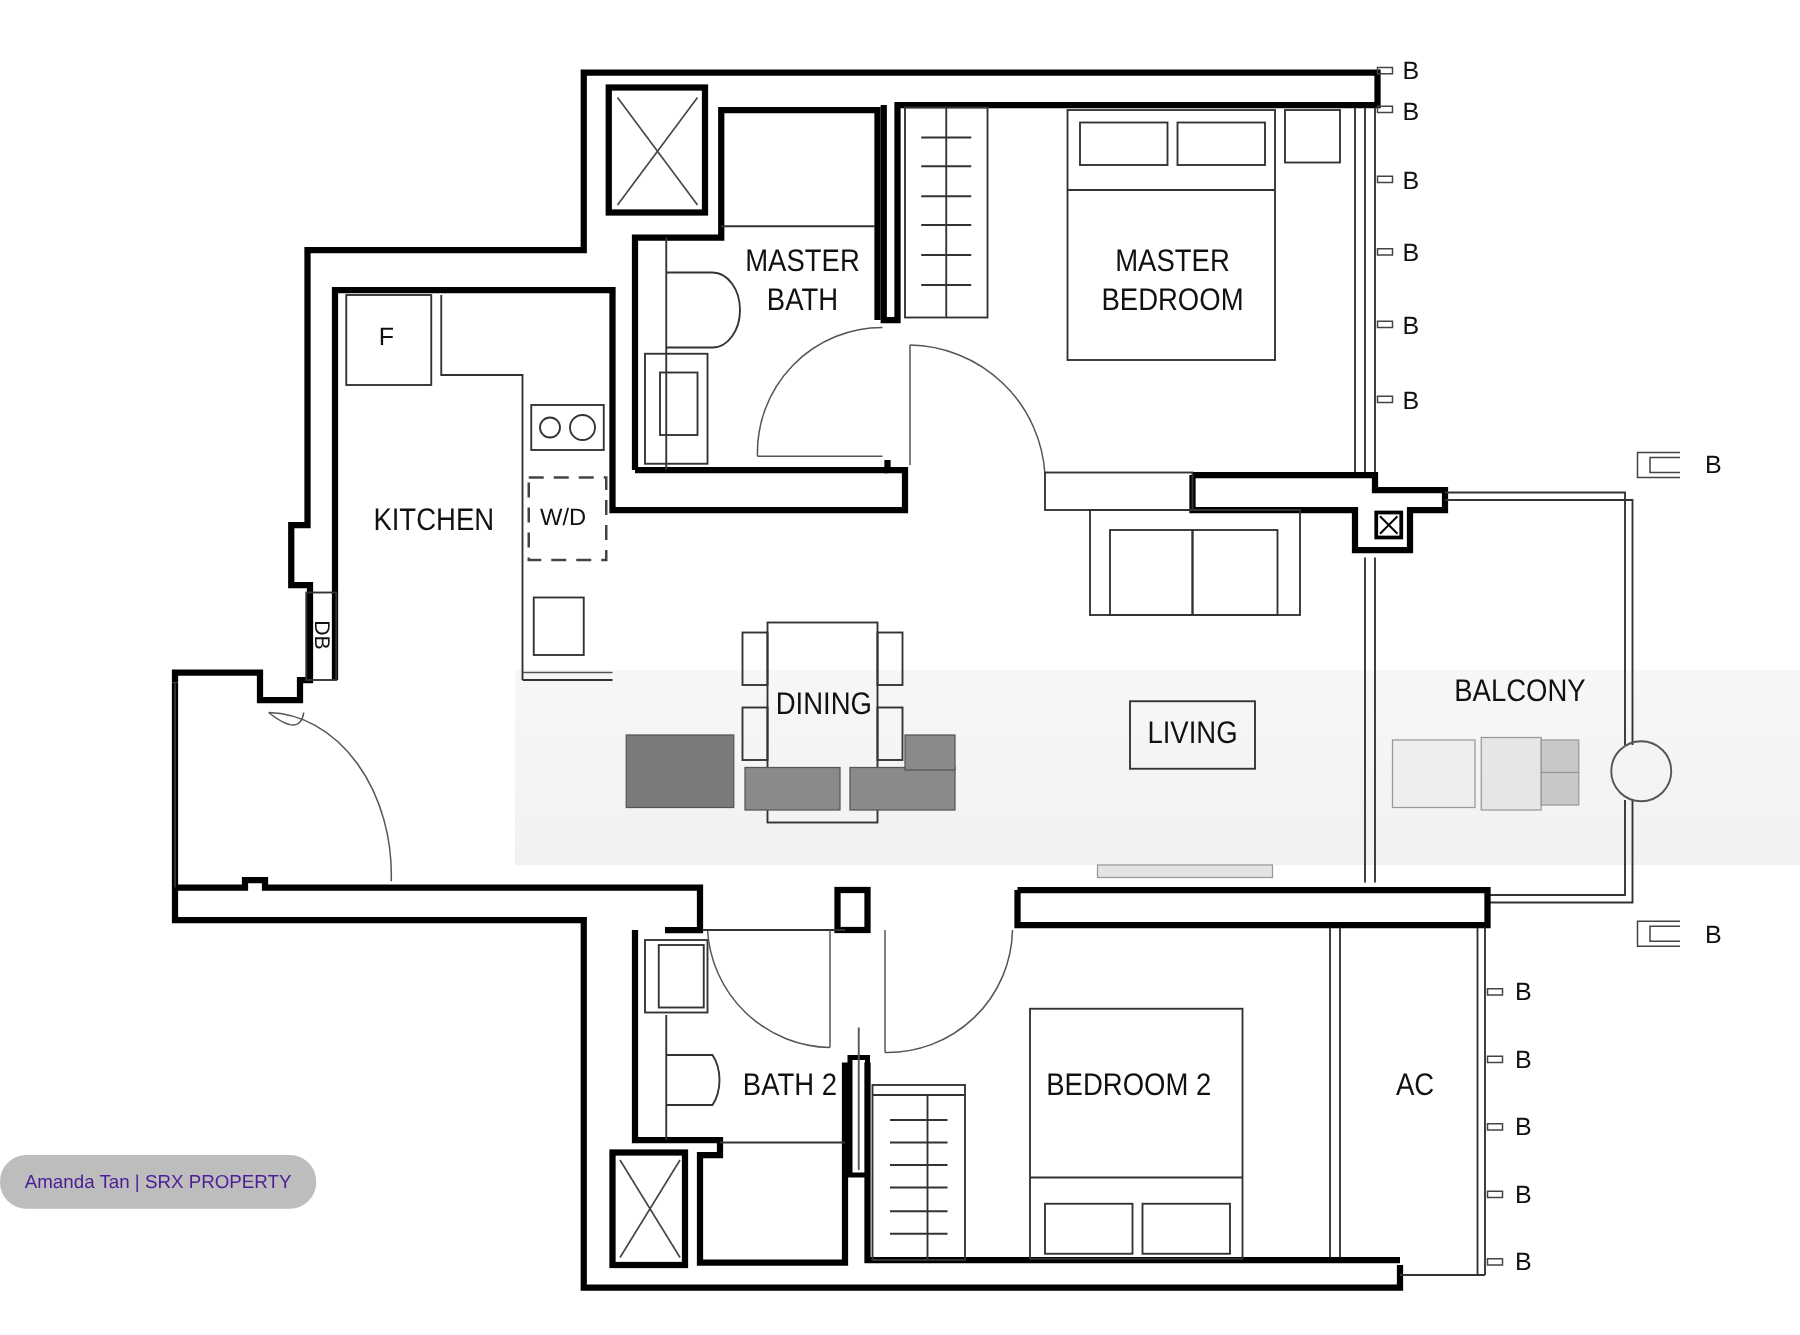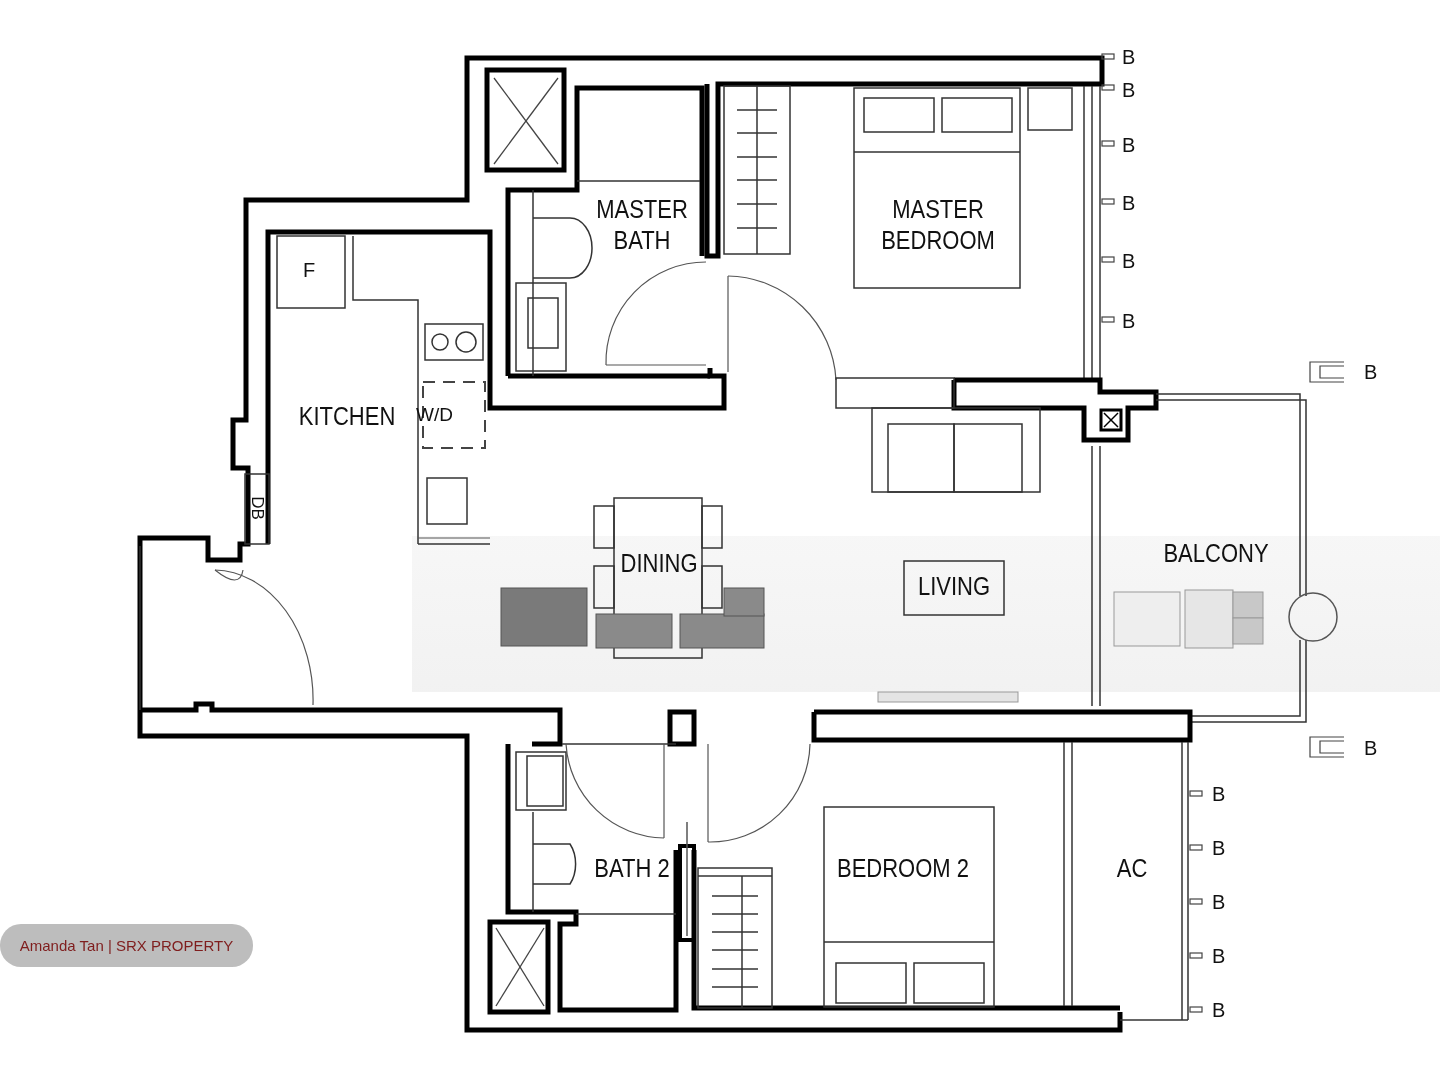--- a/index.html
+++ b/index.html
@@ -5,21 +5,21 @@
   html, body { margin: 0; padding: 0; background: #ffffff; }
   body { width: 1440px; height: 1068px; position: relative; overflow: hidden; font-family: "Liberation Sans", sans-serif; }
   #plan { position: absolute; left: 0; top: 0; width: 1440px; height: 1068px; }
   .wall { fill: none; stroke: #000; stroke-width: 5; stroke-linejoin: miter; }
   .thin { fill: none; stroke: #333; stroke-width: 1.5; }
   .thin2 { fill: none; stroke: #555; stroke-width: 1.2; }
   .dash { fill: none; stroke: #444; stroke-width: 2; stroke-dasharray: 12 8; }
   .room-label { position: absolute; font-family: "Liberation Sans", sans-serif; font-size: 25px; color: #111; text-align: center; line-height: 31px; transform: scaleX(0.88); transform-origin: center; white-space: nowrap; }
   .b-label { position: absolute; font-family: "Liberation Sans", sans-serif; font-size: 20px; color: #111; line-height: 20px; }
   .small-label { position: absolute; font-family: "Liberation Sans", sans-serif; font-size: 20px; color: #111; }
-  .watermark { position: absolute; left: 0; top: 924px; width: 253px; height: 43px; background: #bdbdbd; color: #7f1d1d; font-family: "Liberation Sans", sans-serif; font-size: 15px; line-height: 43px; text-align: center; border-radius: 21px; }
+  .watermark { position: absolute; left: 0; top: 924px; width: 253px; height: 43px; background: #bdbdbd; color: #4c1d95; font-family: "Liberation Sans", sans-serif; font-size: 15px; line-height: 43px; text-align: center; border-radius: 21px; }
   .band { position: absolute; left: 412px; top: 536px; width: 1028px; height: 156px; background: linear-gradient(180deg, rgba(240,240,240,0.55), rgba(236,236,236,0.7)); }
 </style>
 </head>
 <body>
 
 <div class="band"></div>
 
 <svg id="plan" viewBox="0 0 1440 1068" xmlns="http://www.w3.org/2000/svg">
 
   <polyline class="wall" points="140,546 140,538 208,538 208,560 240,560 240,544 248,544 248,468 233,468 233,420 246,420 246,200 467,200 467,58 1102,58 1102,84 718,84 718,256 707,256 707,84"></polyline>
@@ -192,21 +192,21 @@
 </div>
 <div class="room-label" style="left:282px; top:401px; width:130px;">KITCHEN</div>
 <div class="room-label" style="left:604px; top:548px; width:110px;">DINING</div>
 <div class="room-label" style="left:904px; top:571px; width:100px;">LIVING</div>
 <div class="room-label" style="left:1148px; top:538px; width:136px;">BALCONY</div>
 <div class="room-label" style="left:586px; top:853px; width:92px;">BATH 2</div>
 <div class="room-label" style="left:828px; top:853px; width:150px;">BEDROOM 2</div>
 <div class="room-label" style="left:1104px; top:853px; width:56px;">AC</div>
 
 <div class="small-label" style="left:303px; top:259px;">F</div>
-<div class="small-label" style="left:416px; top:404px; font-size:19px;">W/D</div>
+<div class="small-label" style="left:432px; top:404px; font-size:19px;">W/D</div>
 <div class="small-label" style="left:245px; top:498px; transform:rotate(90deg); font-size:17px;">DB</div>
 
 <div class="b-label" style="left:1122px; top:47px;">B</div>
 <div class="b-label" style="left:1122px; top:80px;">B</div>
 <div class="b-label" style="left:1122px; top:135px;">B</div>
 <div class="b-label" style="left:1122px; top:193px;">B</div>
 <div class="b-label" style="left:1122px; top:251px;">B</div>
 <div class="b-label" style="left:1122px; top:311px;">B</div>
 <div class="b-label" style="left:1364px; top:362px;">B</div>
 <div class="b-label" style="left:1364px; top:738px;">B</div>

